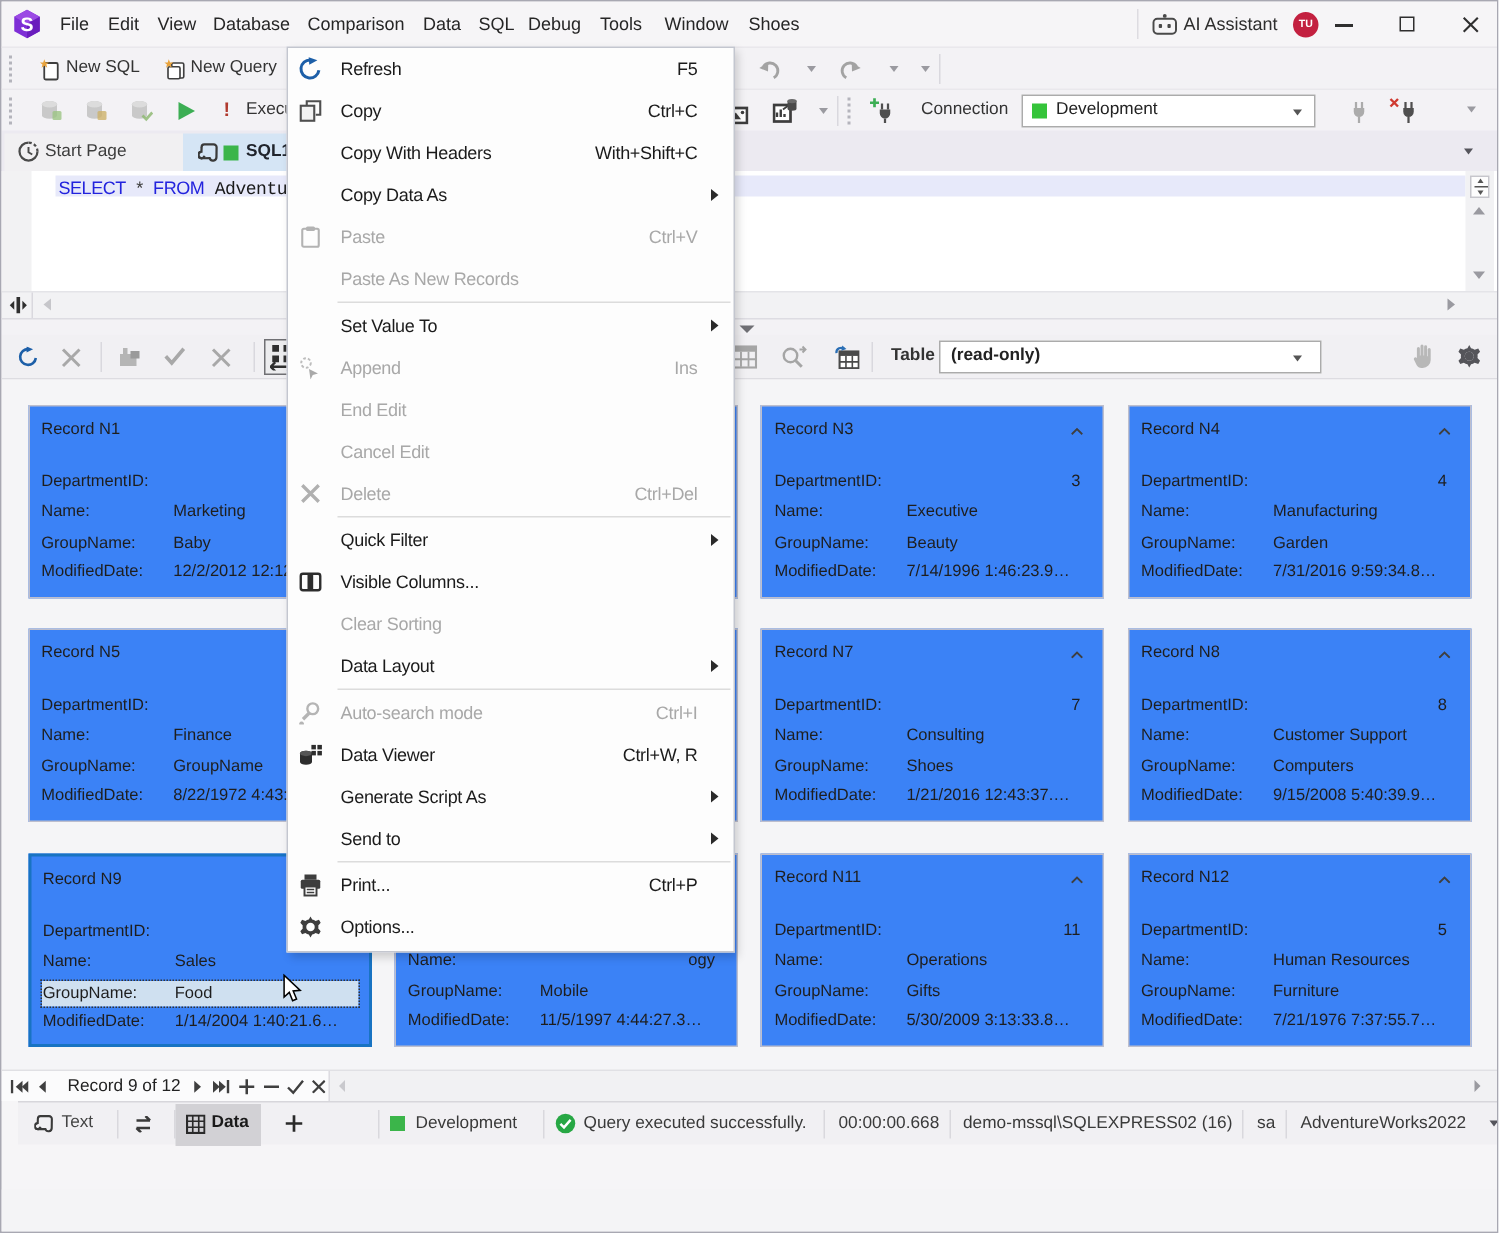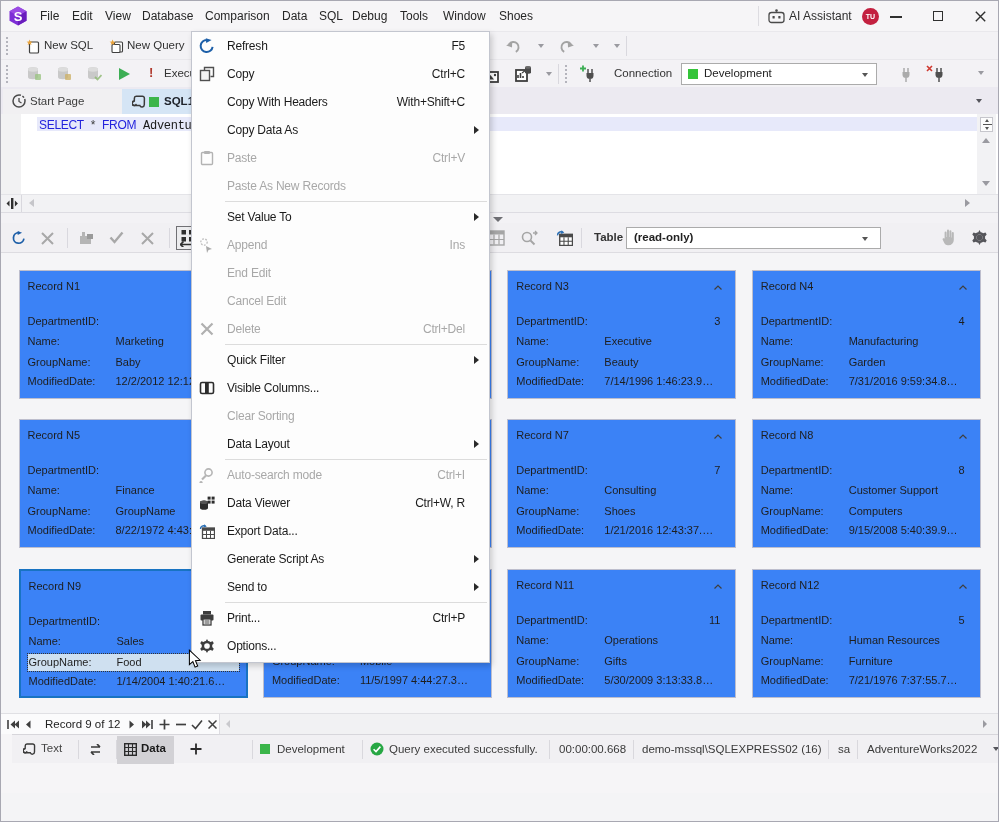--- a/index.html
+++ b/index.html
@@ -691,30 +691,20 @@
             <ellipse cx="5" cy="7.3" rx="4" ry="1.8" fill="#555"></ellipse>
             <rect x="8.6" y="1.6" width="3" height="3" fill="#2d2d2d"></rect>
             <rect x="12.6" y="1.6" width="3" height="3" fill="#2d2d2d"></rect>
             <rect x="8.6" y="5.6" width="3" height="3" fill="#2d2d2d"></rect>
             <rect x="12.6" y="5.6" width="3" height="3" fill="#2d2d2d"></rect>
           </svg></span>
         <span class="lb">Data Viewer</span>
         <span class="sc">Ctrl+W, R</span>
       </div>
       <div class="mi">
-        <span class="ic"><svg width="16" height="16" viewBox="0 0 16 16">
-            <rect x="3.5" y="5" width="12" height="10.5" fill="#fff" stroke="#4a4a4a" stroke-width="1.3"></rect>
-            <rect x="3.5" y="5" width="12" height="2.8" fill="#4a4a4a"></rect>
-            <path d="M7.5,7.8 v7.7 M11.5,7.8 v7.7 M3.5,11.5 h12" stroke="#4a4a4a" stroke-width="1"></path>
-            <path d="M1.5,6 a3,3 0 0 1 5,-2.5" fill="none" stroke="#2b6fb5" stroke-width="1.4"></path>
-            <path d="M5.2,1.2 l2.6,2.2 -3.2,1.2 Z" fill="#2b6fb5"></path>
-          </svg></span>
-        <span class="lb">Export Data...</span>
-      </div>
-      <div class="mi">
         <span class="lb">Generate Script As</span>
         <span class="sub"></span>
       </div>
       <div class="mi">
         <span class="lb">Send to</span>
         <span class="sub"></span>
       </div>
       <div class="msep"></div>
       <div class="mi">
         <span class="ic"><svg width="16" height="16" viewBox="0 0 16 16">

